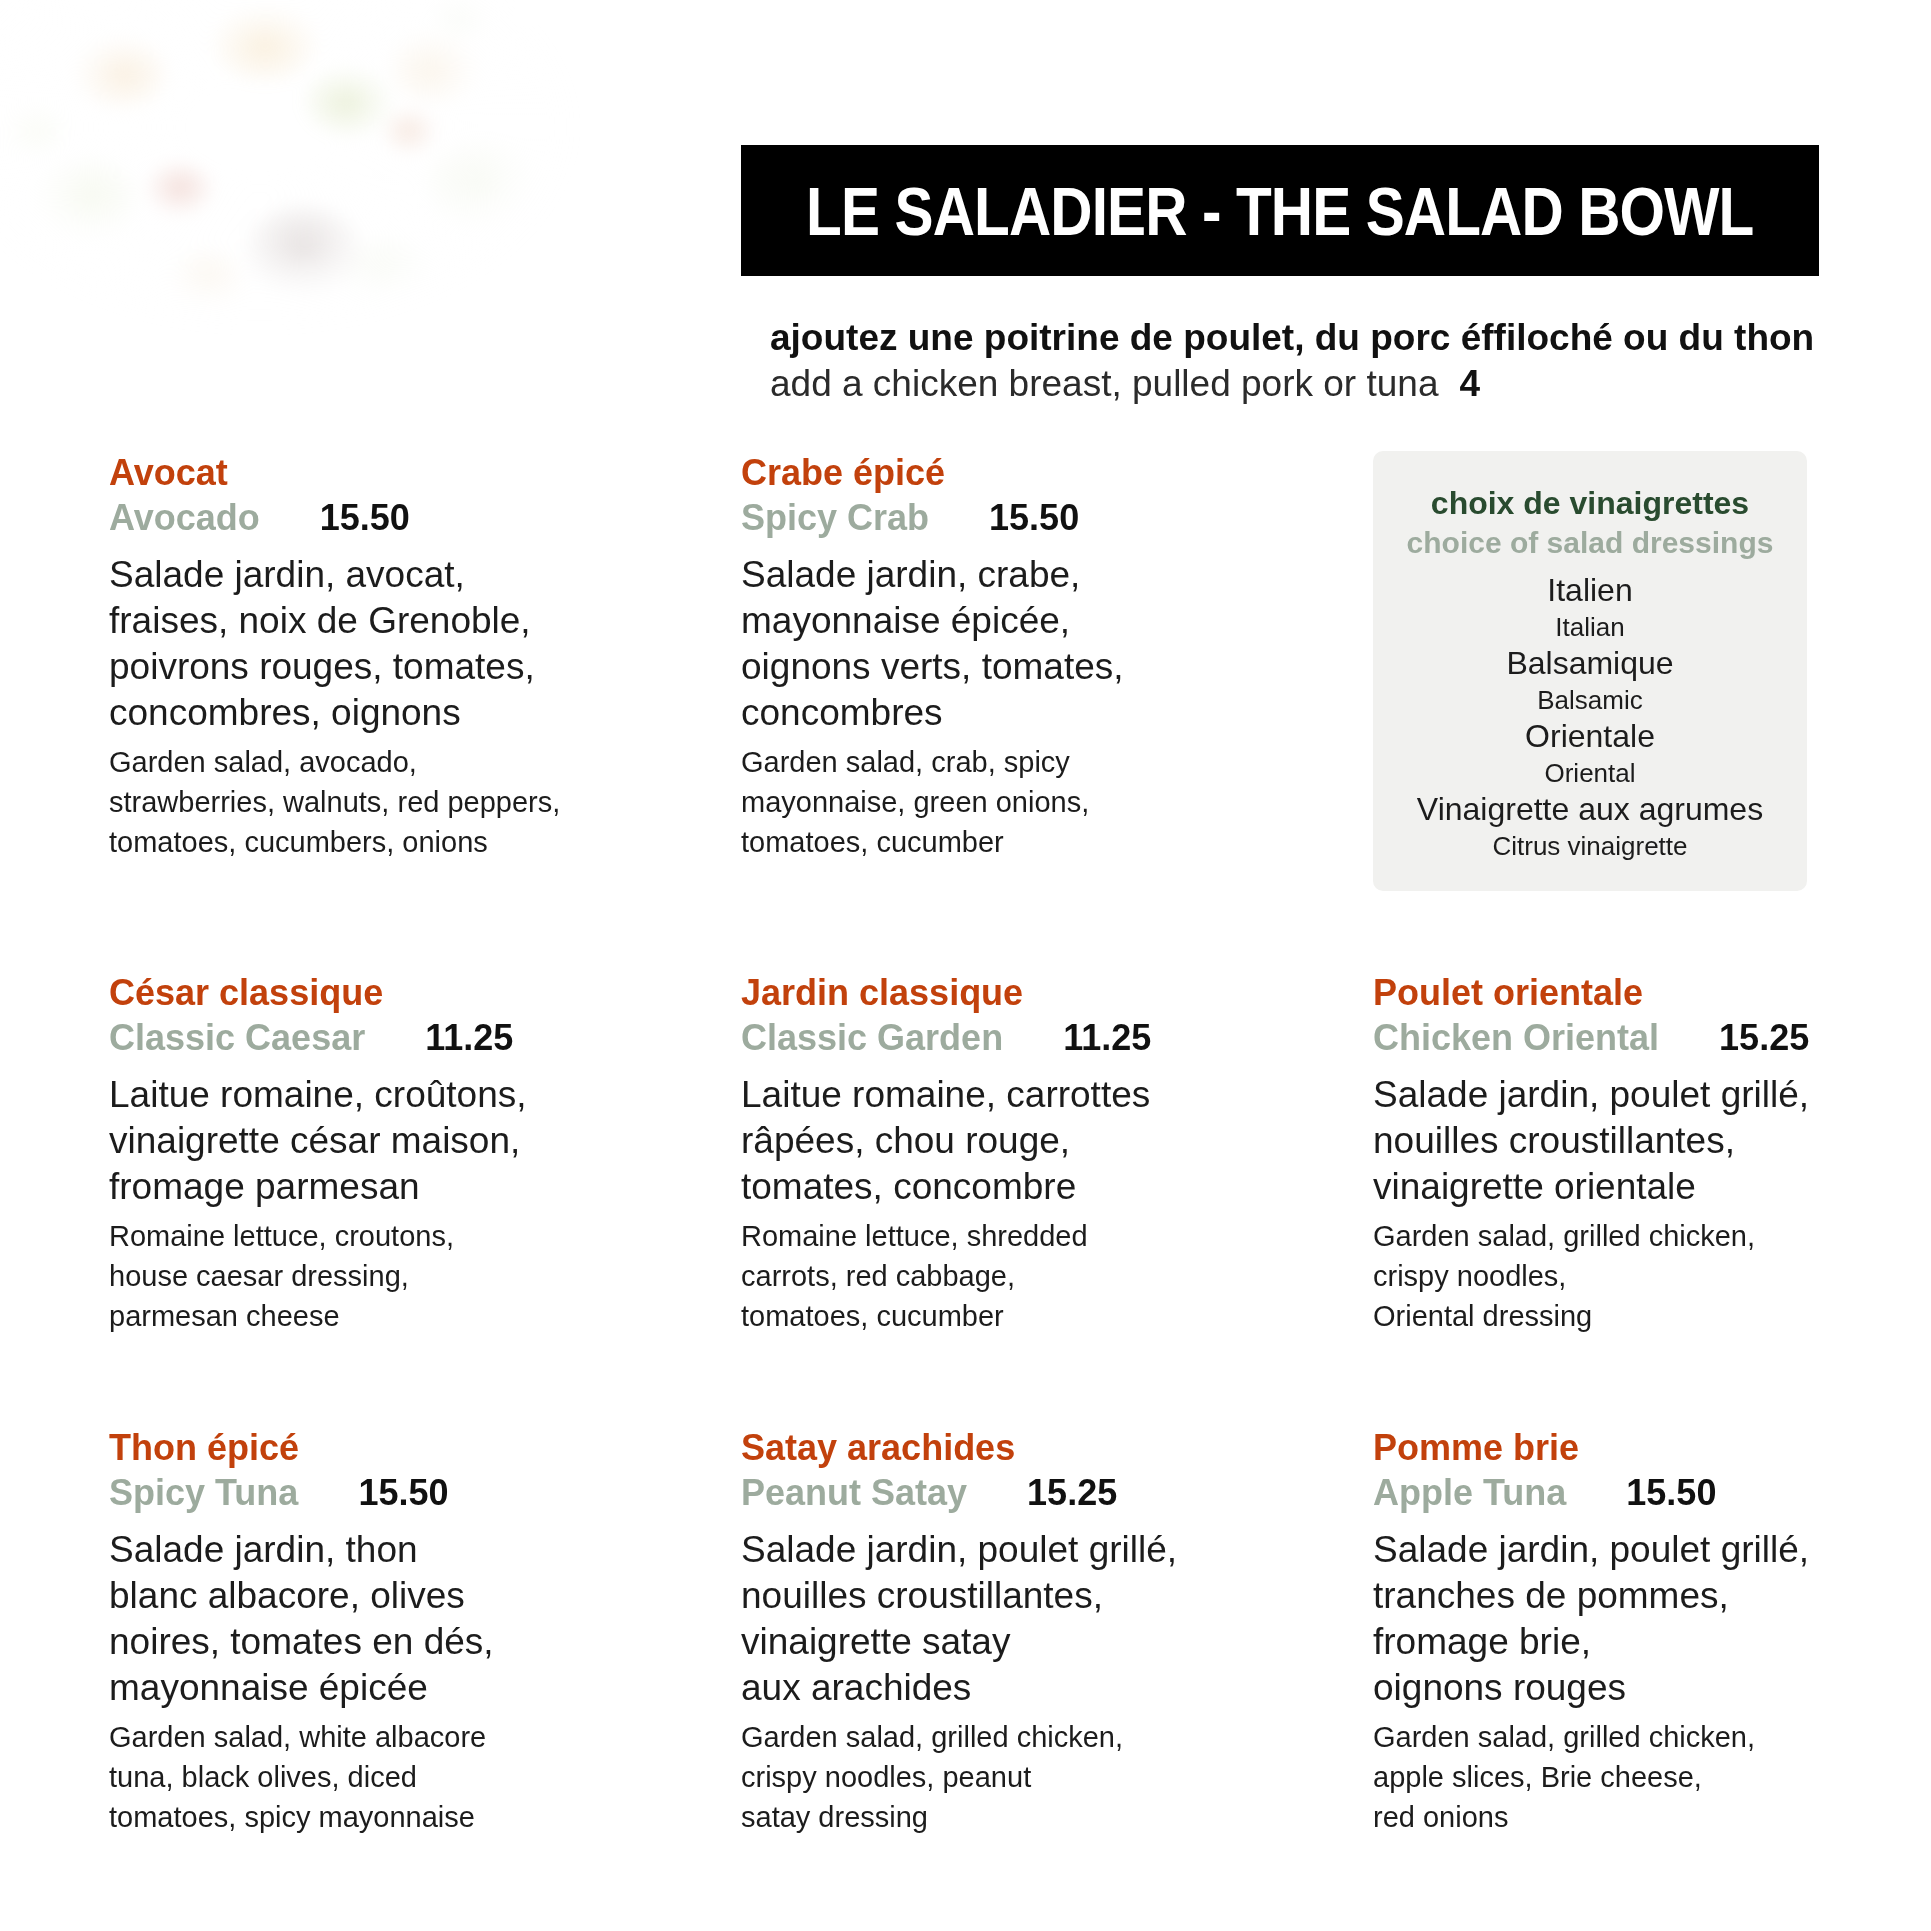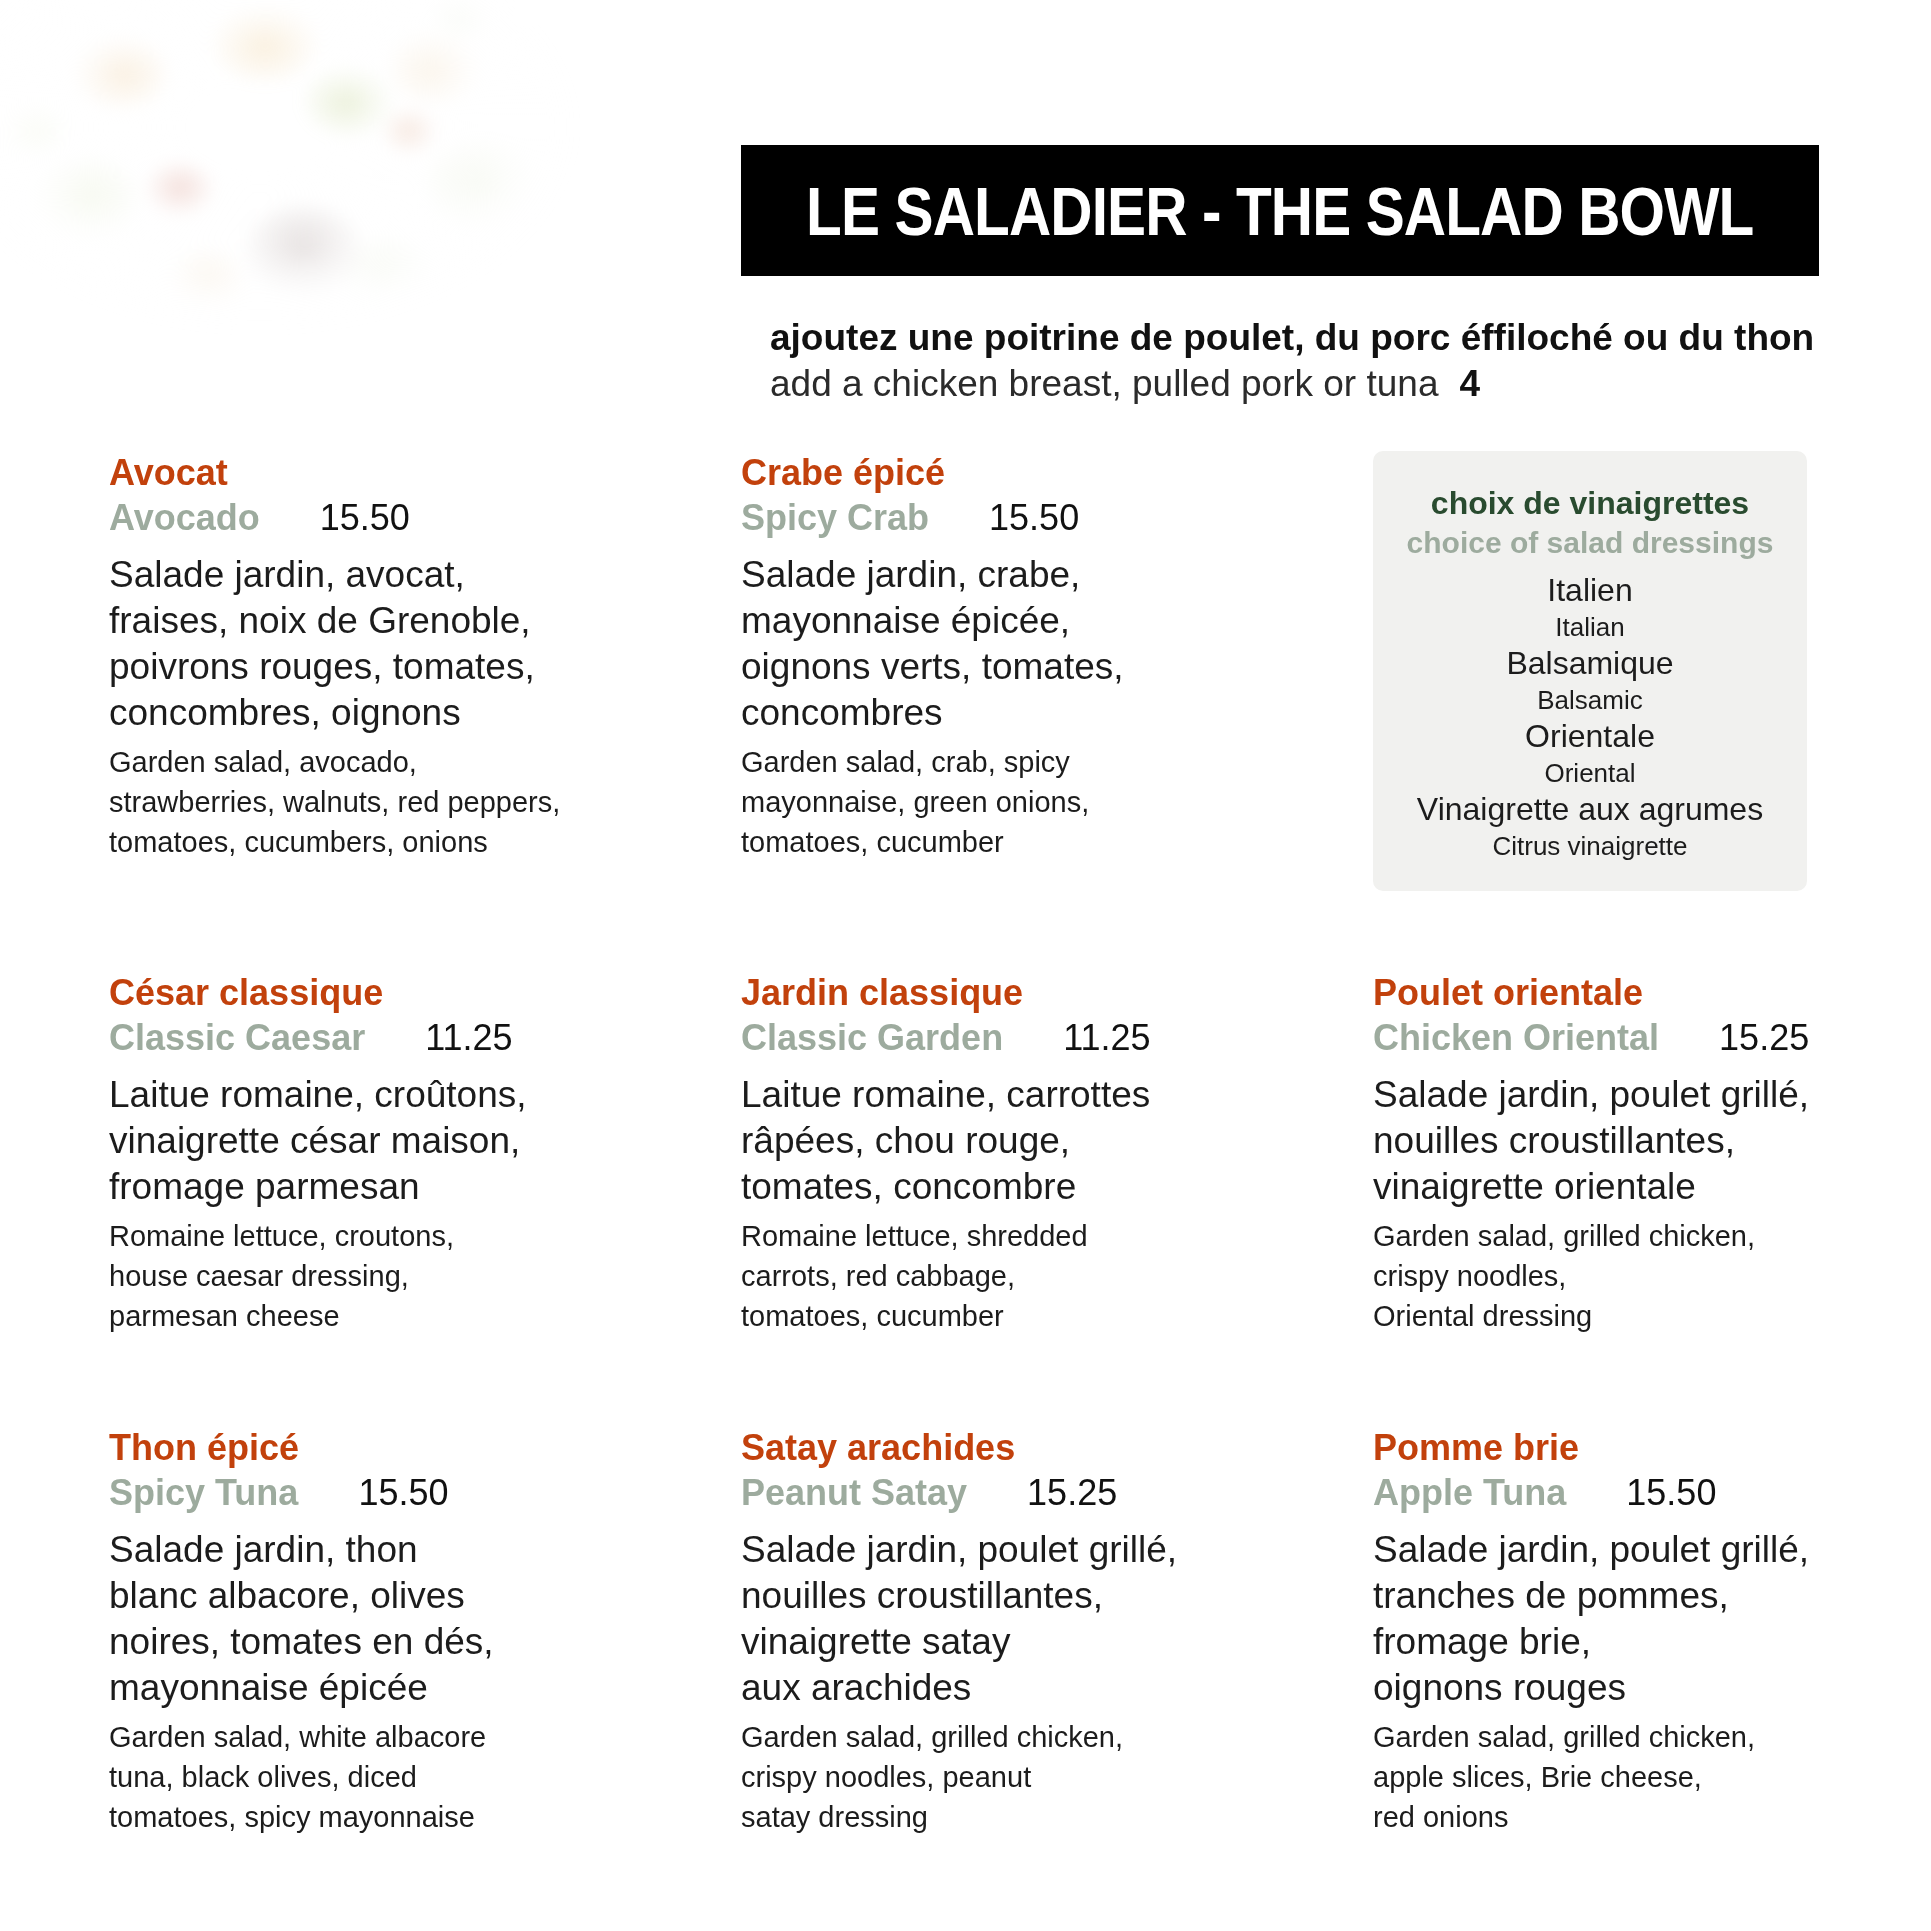--- a/index.html
+++ b/index.html
@@ -58,21 +58,21 @@
   .menu-grid{
     position:absolute;left:109px;top:451px;
     display:grid;grid-template-columns:497px 497px 497px;
     grid-template-rows:520px 455px auto;column-gap:135px;
     align-items:start;
   }
   .menu-item{width:497px;}
   .t-fr{margin:0;font-size:36px;line-height:44px;font-weight:bold;color:#c2410c;}
   .sub-row{display:flex;align-items:baseline;gap:60px;margin:1.9px 0 13.5px;}
   .t-en{font-size:36px;line-height:42px;font-weight:bold;color:#9dab9e;white-space:nowrap;}
-  .price{font-size:36px;line-height:42px;font-weight:normal;color:#111;}
+  .price{font-size:36px;line-height:42px;font-weight:bold;color:#111;}
   .d-fr{margin:0 0 5.8px;font-size:37px;line-height:46px;color:#1c1c1c;white-space:pre-line;}
   .d-en{margin:0;font-size:29px;line-height:40px;color:#1c1c1c;white-space:pre-line;}
 
   
   .dressings{
     width:434px;min-height:399px;background:#f1f1ef;
     box-sizing:border-box;padding:33px 9.7px 27px;text-align:center;border-radius:10px;
   }
   .dr-t-fr{margin:0;font-size:32px;line-height:39px;font-weight:bold;color:#294b2f;}
   .dr-t-en{font-size:30px;line-height:39px;font-weight:bold;color:#9dab9e;margin-bottom:9.7px;}

